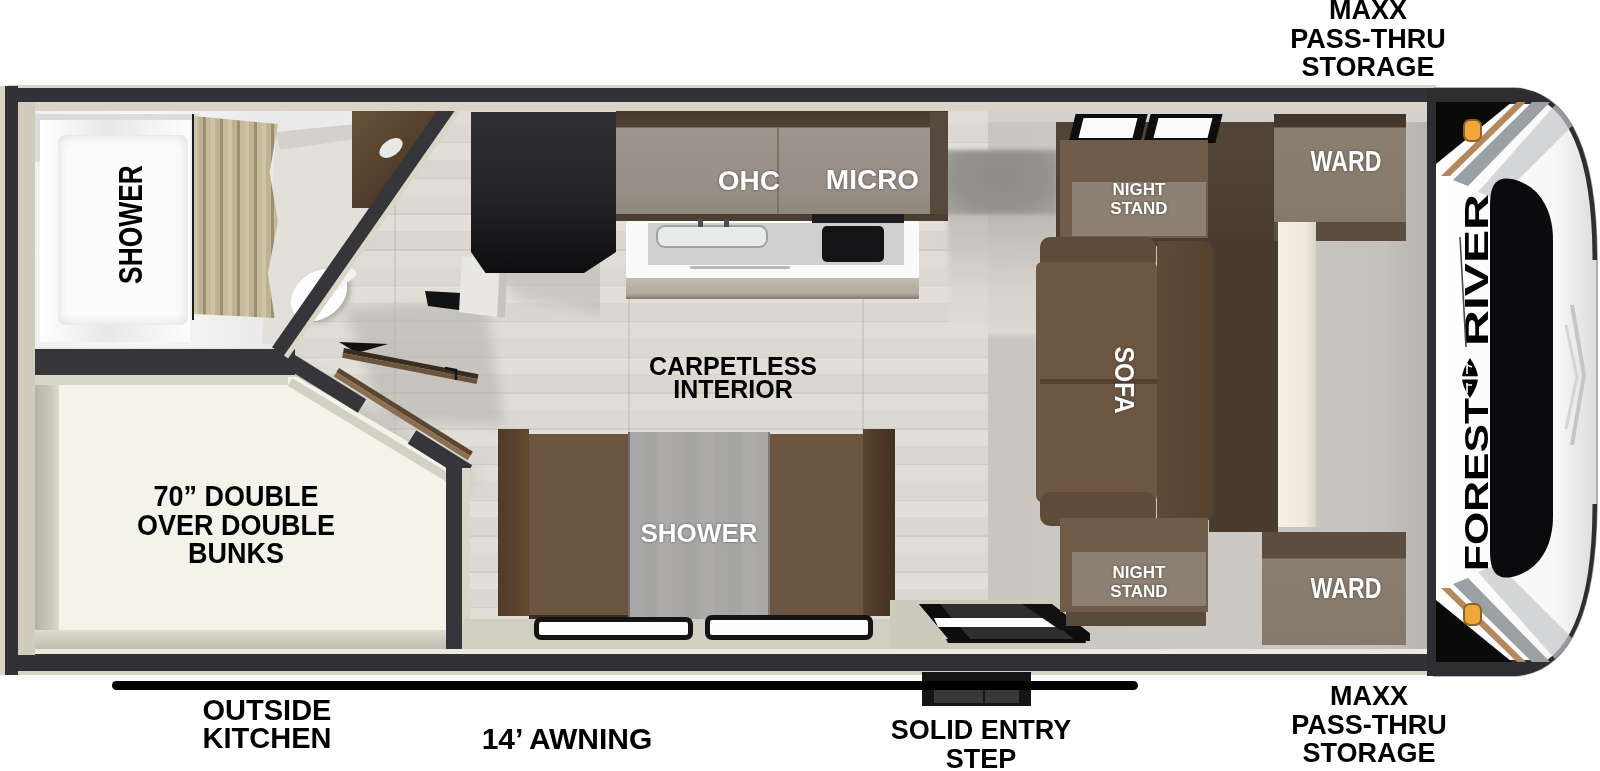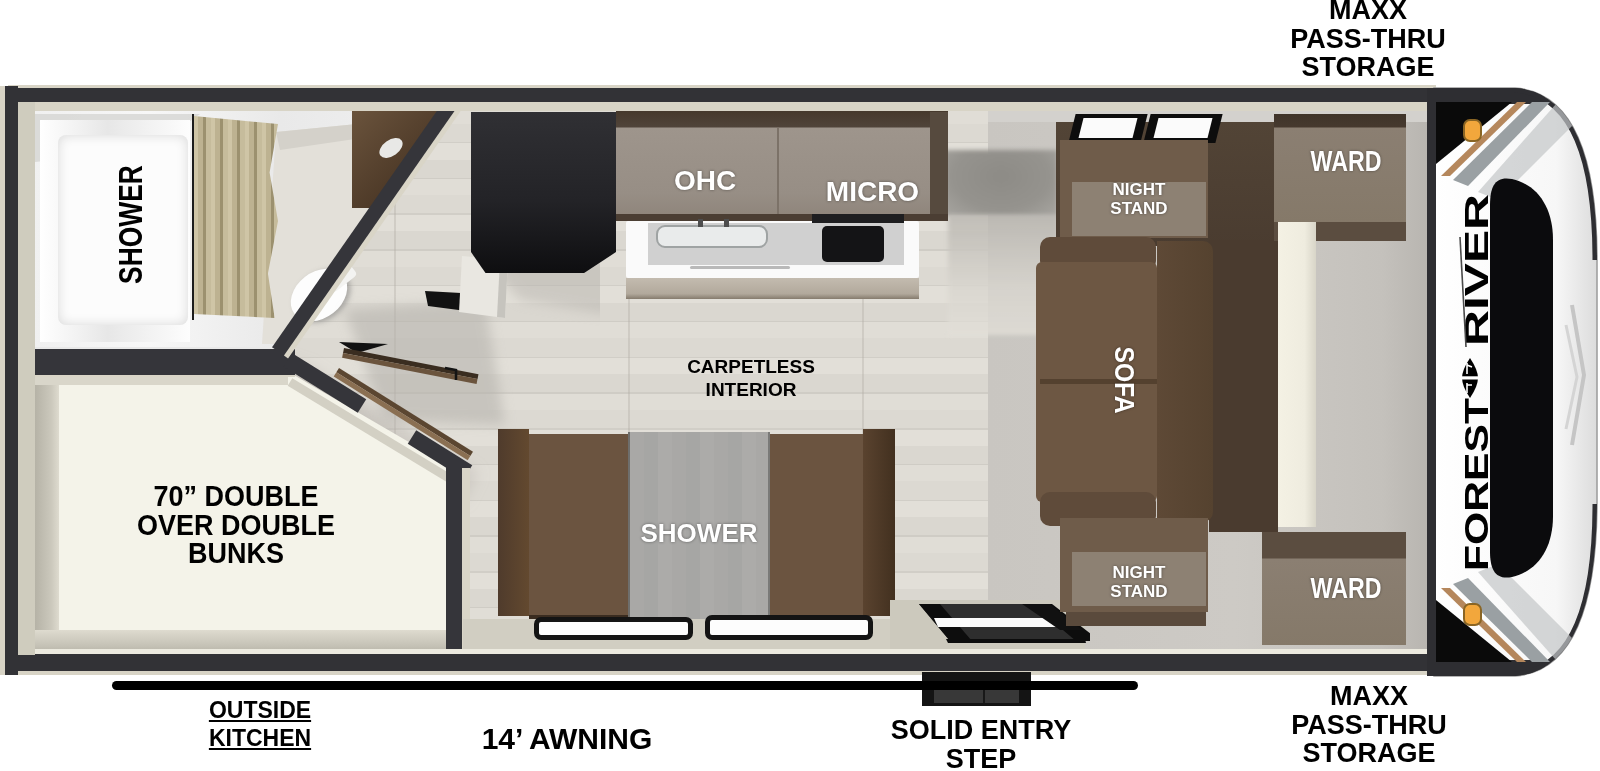--- a/index.html
+++ b/index.html
@@ -118,22 +118,22 @@
 
   <div class="abs" style="left:471px;top:112px;width:145px;height:161px;
       clip-path:polygon(0 0,100% 0,100% 87%,78% 100%,10% 100%,0 87%);
       background:linear-gradient(180deg,#303034 0,#232327 55%,#0e0e10 100%);"></div>
 
   <div class="abs" style="left:616px;top:111px;width:332px;height:110px;background:#9c938a;
       background:linear-gradient(180deg,#46392c 0,#50443a 16px,#9e958c 17px,#978e85 75%,#8d8379 100%);"></div>
   <div class="abs" style="left:777px;top:128px;width:2px;height:86px;background:#7c7268;"></div>
   <div class="abs" style="left:930px;top:112px;width:18px;height:109px;background:#564a3e;"></div>
   <div class="abs" style="left:616px;top:214px;width:332px;height:7px;background:#4b3e33;"></div>
-  <div class="wlbl" style="left:630px;top:165px;width:150px;font-size:28px;">OHC</div>
-  <div class="wlbl" style="left:795px;top:176px;width:155px;font-size:28px;">MICRO</div>
+  <div class="wlbl" style="left:630px;top:165px;width:150px;font-size:28px;text-align:right;">OHC</div>
+  <div class="wlbl" style="left:795px;top:164px;width:155px;font-size:28px;">MICRO</div>
 
   <div class="abs" style="left:626px;top:221px;width:293px;height:57px;background:#fafafa;border-radius:2px;"></div>
   <div class="abs" style="left:648px;top:223px;width:256px;height:42px;background:#d0d0d0;"></div>
   <div class="abs" style="left:656px;top:225px;width:108px;height:19px;background:#e9ebeb;border:2px solid #9fa3a3;border-radius:9px;"></div>
   <div class="abs" style="left:698px;top:219px;width:5px;height:8px;background:#4e4e4e;"></div>
   <div class="abs" style="left:724px;top:219px;width:5px;height:8px;background:#4e4e4e;"></div>
   <div class="abs" style="left:812px;top:214px;width:92px;height:9px;background:#1e1e20;"></div>
   <div class="abs" style="left:822px;top:226px;width:62px;height:36px;background:#141416;border-radius:5px;"></div>
   <div class="abs" style="left:690px;top:266px;width:100px;height:3px;background:#b9b9b9;border-radius:2px;"></div>
 
@@ -262,20 +262,20 @@
     <path d="M37,283 L37,294 M37,285 L42,287 M37,303 L37,313 M37,305 L42,305" stroke="#fff" stroke-width="1.6" fill="none"></path>
   </svg>
 
   <div class="abs" style="left:922px;top:672px;width:109px;height:34px;background:#141414;"></div>
   <div class="abs" style="left:934px;top:688px;width:85px;height:15px;background:#383838;"></div>
   <div class="abs" style="left:983px;top:688px;width:2px;height:15px;background:#181818;"></div>
   <div class="abs" style="left:112px;top:681px;width:1026px;height:9px;background:#000;border-radius:4.5px;"></div>
 
   <div class="lbl" style="left:1248px;top:-4px;width:240px;">MAXX<br>PASS-THRU<br>STORAGE</div>
   <div class="lbl" style="left:1249px;top:682px;width:240px;">MAXX<br>PASS-THRU<br>STORAGE</div>
-  <div class="lbl" style="left:140px;top:697px;width:240px;font-size:23px;line-height:27.5px;text-decoration:underline;">OUTSIDE<br>KITCHEN</div>
+  <div class="lbl" style="left:147px;top:697px;width:240px;font-size:29px;line-height:27.5px;">OUTSIDE<br>KITCHEN</div>
   <div class="lbl" style="left:447px;top:697px;width:240px;font-size:30px;margin-top:28px;">14’ AWNING</div>
   <div class="lbl" style="left:861px;top:716px;width:240px;">SOLID ENTRY<br>STEP</div>
 
-  <div class="lbl" style="left:631px;top:355px;width:240px;font-size:19px;line-height:23px;">CARPETLESS<br>INTERIOR</div>
+  <div class="lbl" style="left:613px;top:355px;width:240px;font-size:25px;line-height:23px;">CARPETLESS<br>INTERIOR</div>
   <div class="lbl" style="left:116px;top:482px;width:240px;font-size:29px;line-height:28.5px;transform:scaleX(.93);transform-origin:center;">70” DOUBLE<br>OVER DOUBLE<br>BUNKS</div>
 
 </div>
 
 </body></html>

